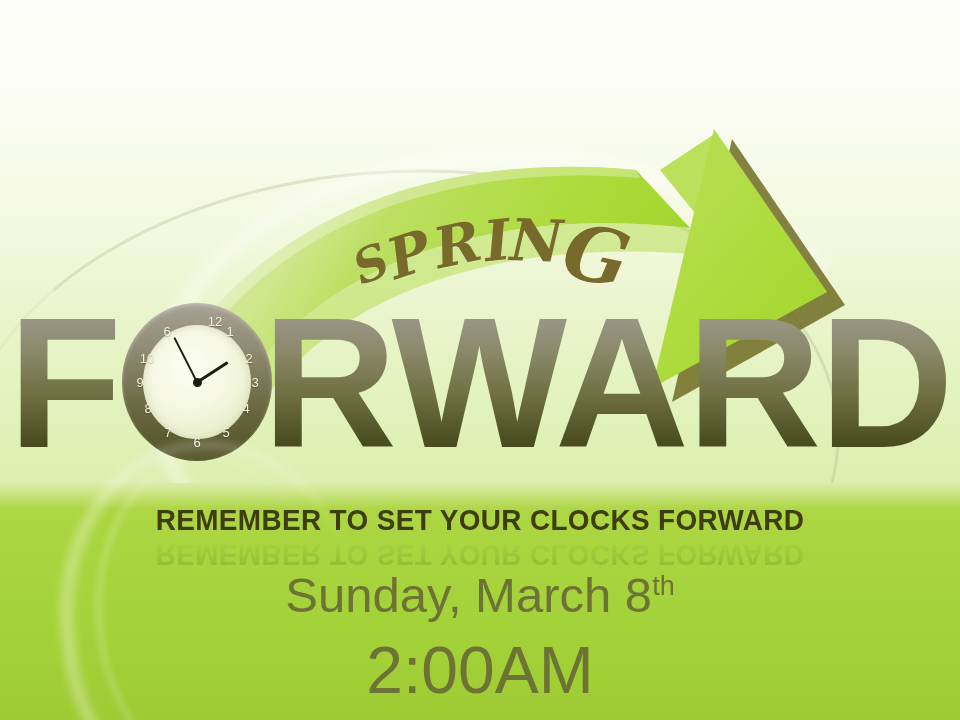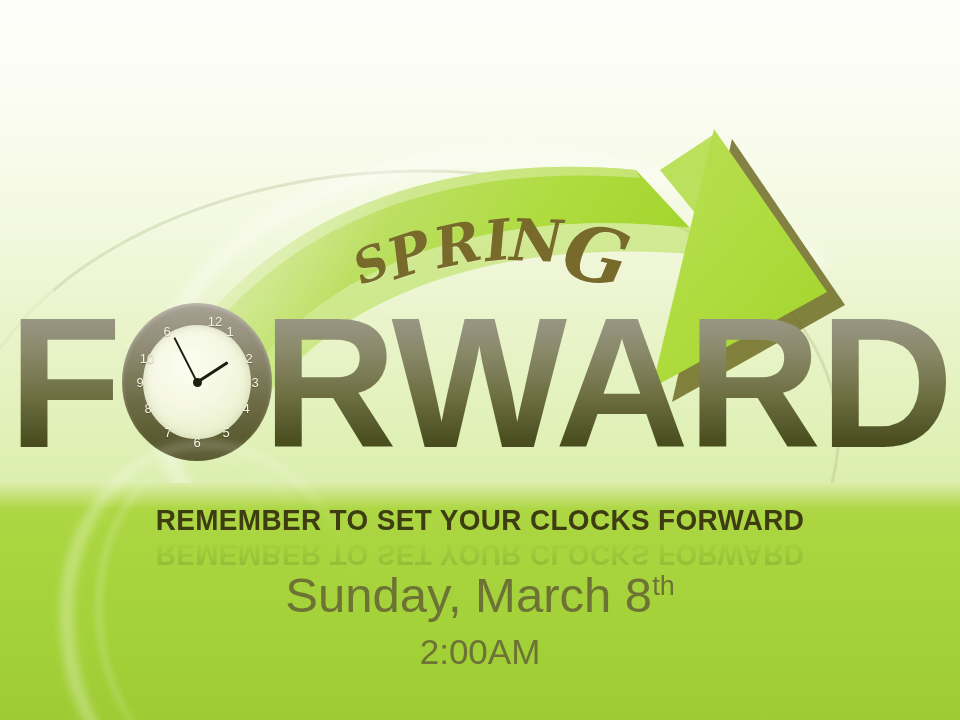--- a/index.html
+++ b/index.html
@@ -228,21 +228,21 @@
     position:absolute;
     left:0;
     width:960px;
     text-align:center;
     font-family:"Liberation Sans", sans-serif;
     font-weight:400;
     color:#6d7334;
     white-space:nowrap;
   }
   .date-line1 { top:567px; font-size:49px; }
-  .date-line2 { top:632px; font-size:35px; }
+  .date-line2 { top:632px; font-size:66px; }
   .ordinal {
     font-size:27px;
     vertical-align:super;
     line-height:0;
   }
 </style>
 </head>
 <body>
 
 <div id="slide">

